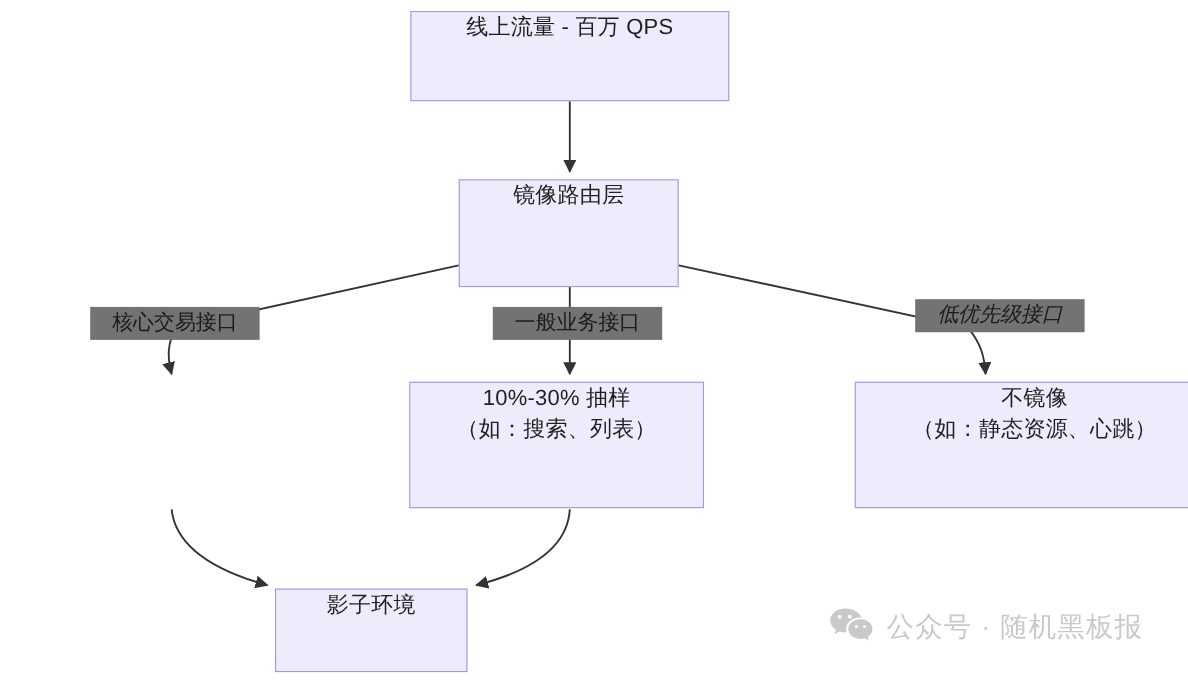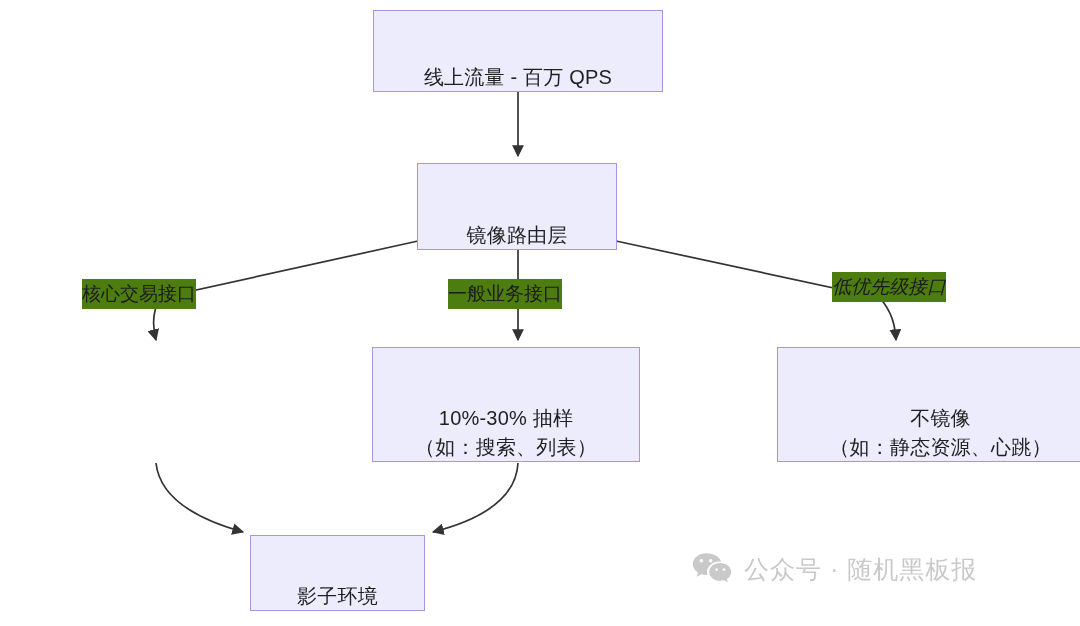--- a/index.html
+++ b/index.html
@@ -26,37 +26,37 @@
     pointer-events: none;
   }
   .node {
     position: absolute;
     box-sizing: border-box;
     background: #ececfd;
     border: 1.6px solid #ad92e3;
     display: flex;
     flex-direction: column;
     align-items: center;
-    justify-content: flex-end;
+    justify-content: flex-start;
     color: #1f1f1f;
     font-size: 20px;
     line-height: 1.42;
     text-align: center;
     letter-spacing: 0.2px;
   }
   .node .line2 {
     display: block;
   }
   .edge-label {
     position: absolute;
-    background: #4d7c0f;
+    background: #737373;
     color: #1b1b1b;
     font-size: 19px;
     line-height: 1.45;
-    padding: 1px 0;
+    padding: 1px 20px;
     white-space: nowrap;
     box-sizing: border-box;
   }
   #watermark {
     position: absolute;
     display: flex;
     align-items: center;
     gap: 12px;
     color: #c9c9c9;
     font-size: 25px;
@@ -84,21 +84,21 @@
       <path d="M 616 241 L 880 298 C 892 312 895 325 896 340"></path>
       <path d="M 156 463 C 160 500 200 520 243 532"></path>
       <path d="M 518 463 C 516 500 480 520 433 532"></path>
     </g>
   </svg>
 
   <div class="node" style="left:373px; top:10px; width:290px; height:82px;">
     <span>线上流量 - 百万 QPS</span>
   </div>
 
-  <div class="node" style="left:417px; top:163px; width:200px; height:87px;">
+  <div class="node" style="left:417px; top:163px; width:200px; height:98px;">
     <span>镜像路由层</span>
   </div>
 
 
   <div class="node" style="left:372px; top:347px; width:268px; height:115px;">
     <span>10%-30% 抽样</span>
     <span class="line2">（如：搜索、列表）</span>
   </div>
 
   <div class="node" style="left:733px; top:347px; width:327px; height:115px;margin-left:44px;">
@@ -109,21 +109,21 @@
   <div class="node" style="left:250px; top:535px; width:175px; height:76px;">
     <span>影子环境</span>
   </div>
 
   <div class="edge-label" style="left:82px; top:279px;">核心交易接口</div>
 
   <div class="edge-label" style="left:448px; top:279px;">一般业务接口</div>
 
   <div class="edge-label" style="left:832px; top:272px;font-style:italic;">低优先级接口</div>
 
-  <div id="watermark" style="left:692px; top:552px;">
+  <div id="watermark" style="left:754px; top:552px;">
     <span>
       <svg width="40" height="34" viewBox="0 0 40 34">
         <path d="M14.2 1.2C6.8 1.2 0.8 6.1 0.8 12.1c0 3.4 2 6.4 5.1 8.4l-1.3 4.2 4.8-2.5c1.5 0.4 3.1 0.7 4.8 0.7 0.4 0 0.8 0 1.2 0-0.3-0.9-0.4-1.8-0.4-2.8 0-5.9 5.7-10.7 12.8-10.7 0.5 0 0.9 0 1.4 0.1C27.9 5.1 21.7 1.2 14.2 1.2z" fill="#c9c9c9"></path>
         <circle cx="9.4" cy="8.7" r="1.8" fill="#ffffff"></circle>
         <circle cx="18.6" cy="8.7" r="1.8" fill="#ffffff"></circle>
         <path d="M39.2 19.9c0-4.9-4.9-8.9-11-8.9s-11 4-11 8.9c0 4.9 4.9 8.9 11 8.9 1.3 0 2.6-0.2 3.8-0.5l3.9 2.1-1.1-3.4C37.5 25.3 39.2 22.8 39.2 19.9z" fill="#c9c9c9"></path>
         <circle cx="24.6" cy="17.6" r="1.4" fill="#ffffff"></circle>
         <circle cx="32" cy="17.6" r="1.4" fill="#ffffff"></circle>
       </svg>
     </span>

